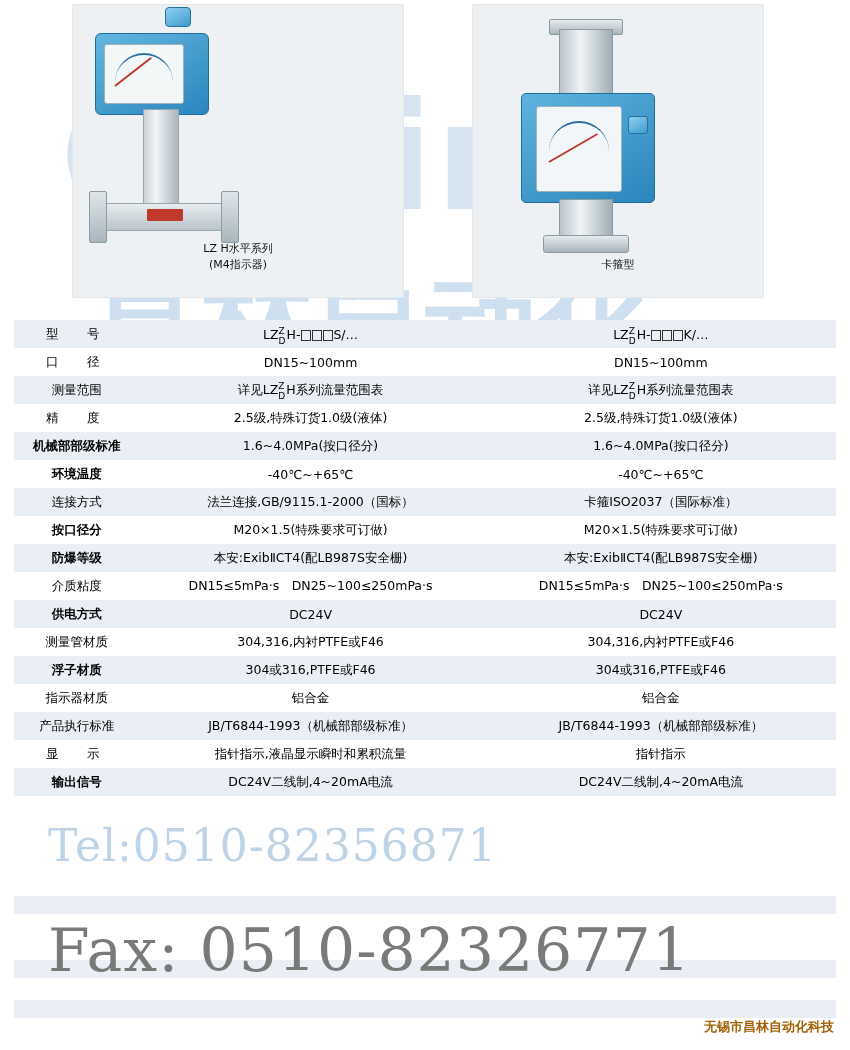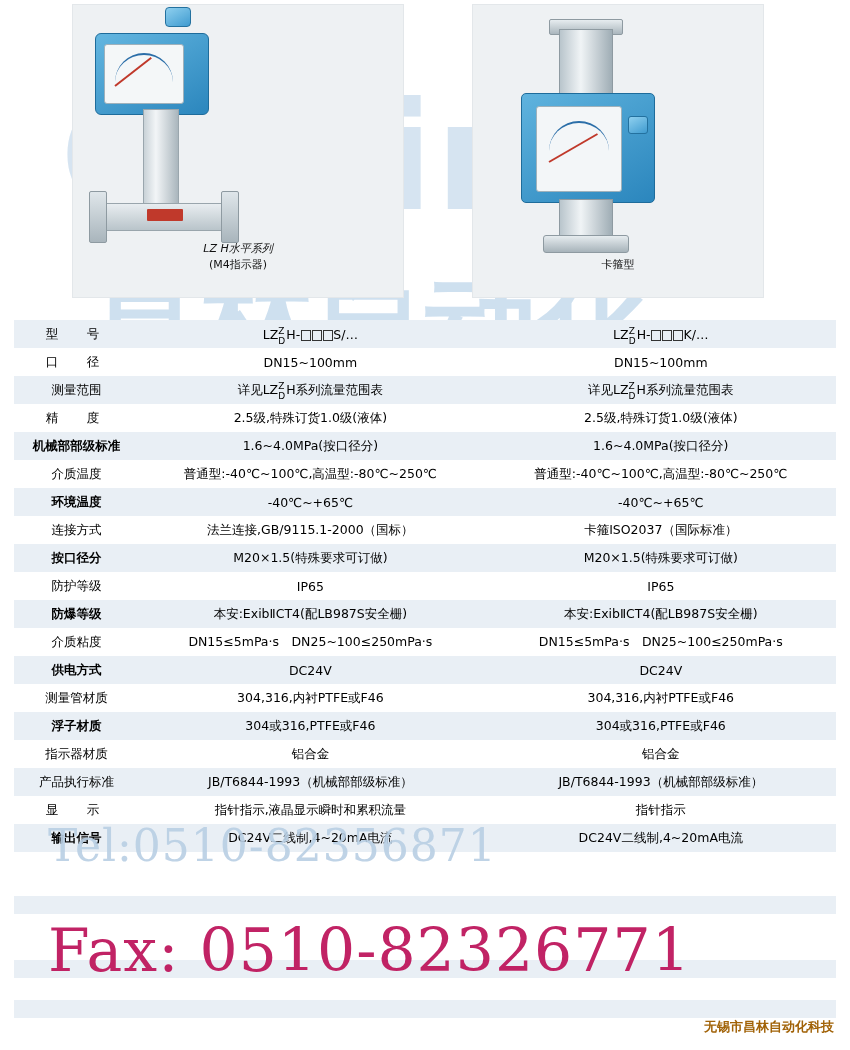--- a/index.html
+++ b/index.html
@@ -120,21 +120,21 @@
     font-family:"DejaVu Sans","Liberation Sans",sans-serif;
   }
   .wm-cn{
     left:90px;top:250px;font-size:112px;font-weight:bold;color:#c3d9ec;opacity:.8;
   }
   .wm-tel{
     left:48px;top:820px;font-size:44px;color:#b9cfe4;opacity:.9;
     font-family:"DejaVu Serif","Liberation Serif",serif;letter-spacing:1px;
   }
   .wm-fax{
-    left:48px;top:915px;font-size:60px;color:#be185d;opacity:.95;
+    left:48px;top:915px;font-size:60px;color:#737373;opacity:.95;
     font-family:"DejaVu Serif","Liberation Serif",serif;letter-spacing:1px;
   }
 
   
   .spec{
     position:absolute;left:14px;top:320px;width:822px;
     border-collapse:collapse;
   }
   .spec tr{height:28px;}
   .spec tr:nth-child(odd){background:#e9eff5;}
@@ -183,21 +183,21 @@
         <div class="dev1-dial">
           <div class="dev1-arc"></div>
         </div>
       </div>
       <div class="dev1-knob"></div>
       <div class="dev1-body"></div>
       <div class="dev1-pipe"></div>
       <div class="dev1-label"></div>
       <div class="dev1-flange-l"></div>
       <div class="dev1-flange-r"></div>
-      <div class="photo-caption" style="left:0;top:236px;font-style:italic;">
+      <div class="photo-caption" style="left:0;top:236px;">
         <span>LZ H水平系列</span>
       </div>
       <div class="photo-caption" style="left:0;top:252px;">
         <span>(M4指示器)</span>
       </div>
     </div>
 
     <div class="photo right">
       <div class="dev2-cap"></div>
       <div class="dev2-top"></div>
@@ -241,49 +241,39 @@
         <td class="v1">2.5级,特殊订货1.0级(液体)</td>
         <td class="v2">2.5级,特殊订货1.0级(液体)</td>
       </tr>
 
       <tr>
         <td class="k bold">机械部部级标准</td>
         <td class="v1">1.6~4.0MPa(按口径分)</td>
         <td class="v2">1.6~4.0MPa(按口径分)</td>
       </tr>
 
-      <tr>
-        <td class="k">介质温度</td>
-        <td class="v1">普通型:-40℃~100℃,高温型:-80℃~250℃</td>
-        <td class="v2">普通型:-40℃~100℃,高温型:-80℃~250℃</td>
-      </tr>
 
       <tr>
         <td class="k bold">环境温度</td>
         <td class="v1">-40℃~+65℃</td>
         <td class="v2">-40℃~+65℃</td>
       </tr>
 
       <tr>
         <td class="k">连接方式</td>
         <td class="v1">法兰连接,GB/9115.1-2000（国标）</td>
         <td class="v2">卡箍ISO2037（国际标准）</td>
       </tr>
 
       <tr>
         <td class="k bold">按口径分</td>
         <td class="v1">M20×1.5(特殊要求可订做)</td>
         <td class="v2">M20×1.5(特殊要求可订做)</td>
       </tr>
 
-      <tr>
-        <td class="k">防护等级</td>
-        <td class="v1">IP65</td>
-        <td class="v2">IP65</td>
-      </tr>
 
       <tr>
         <td class="k bold">防爆等级</td>
         <td class="v1">本安:ExibⅡCT4(配LB987S安全栅)</td>
         <td class="v2">本安:ExibⅡCT4(配LB987S安全栅)</td>
       </tr>
 
       <tr>
         <td class="k">介质粘度</td>
         <td class="v1">DN15≤5mPa·s　DN25~100≤250mPa·s</td>

